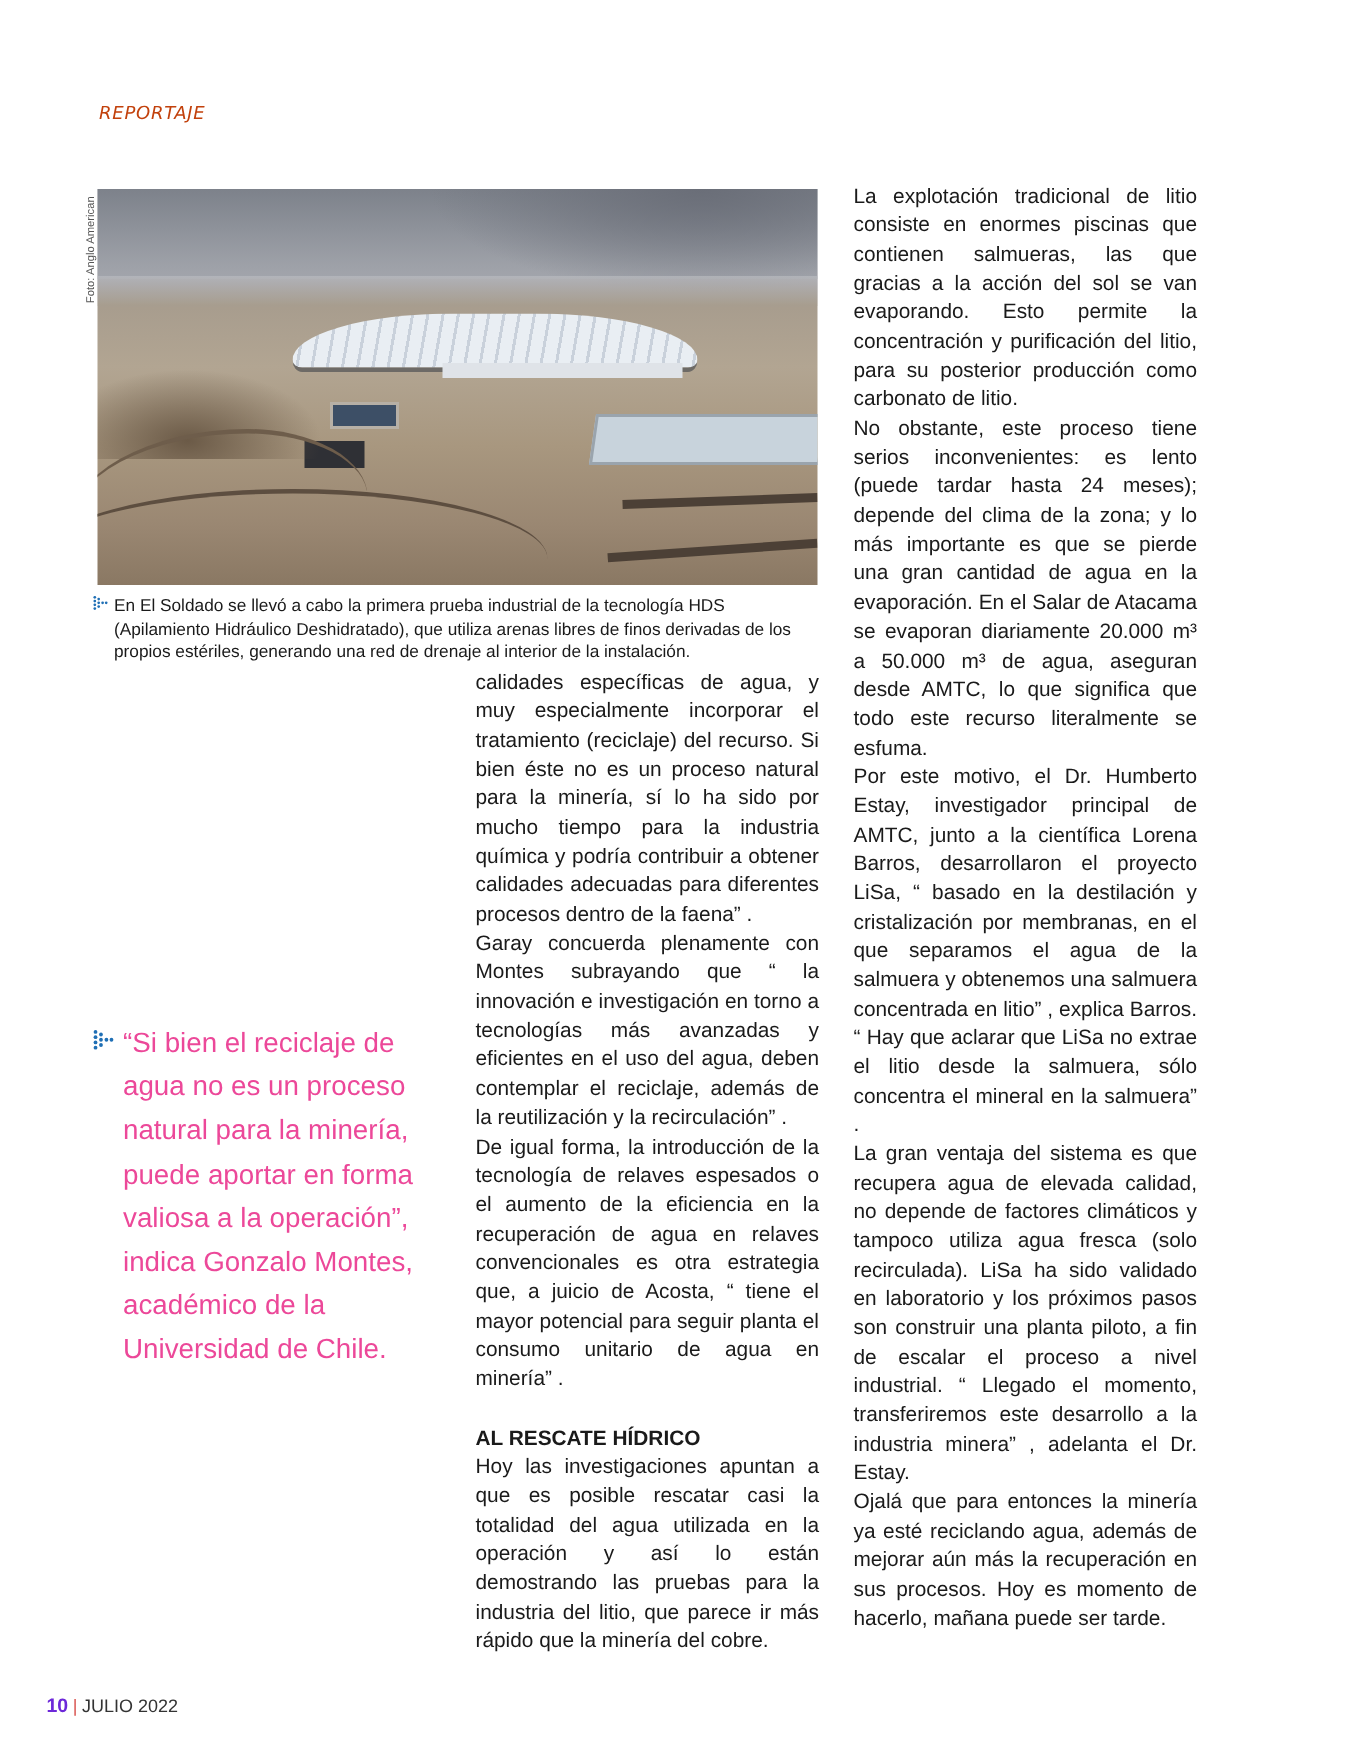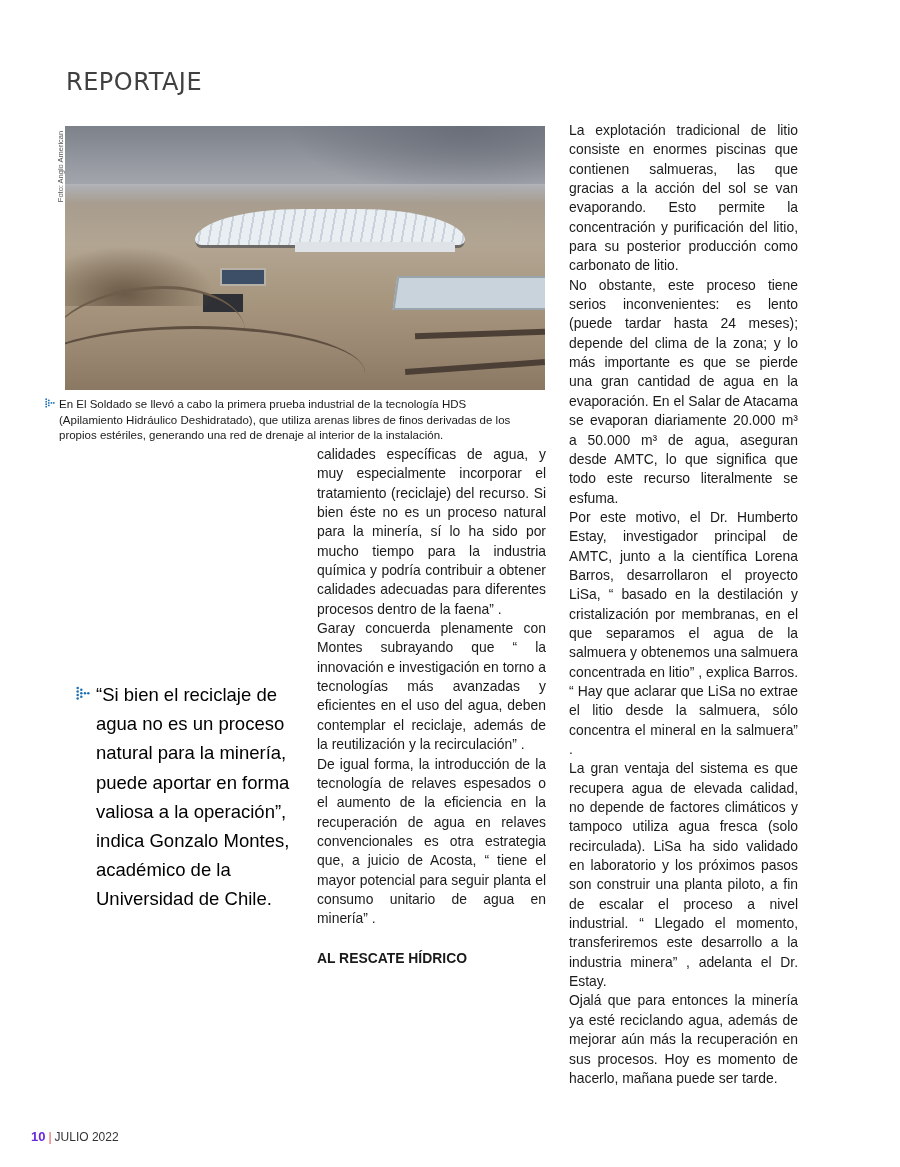--- a/index.html
+++ b/index.html
@@ -1,37 +1,37 @@
 <!DOCTYPE html>
 <html><head>
 <meta charset="utf-8">
 <style>
   html, body { margin:0; padding:0; background:#ffffff; }
   body { width:900px; height:1167px; position:relative; overflow:hidden; font-family:"Liberation Sans", sans-serif; color:#1a1a1a; }
-  .section-label { position:absolute; left:66px; top:68px; font-size:24px; letter-spacing:0.5px; color:#404040; font-family:"DejaVu Sans", sans-serif; font-weight:normal; }
+  .section-label { position:absolute; left:66px; top:68px; font-size:12px; letter-spacing:0.5px; color:#c2410c; font-family:"DejaVu Sans", sans-serif; font-weight:normal;font-style:italic; }
   .photo-credit { position:absolute; left:50px; top:128px; width:14px; height:80px; }
   .photo-credit span { position:absolute; left:-30px; top:34px; transform:rotate(-90deg); white-space:nowrap; font-size:7.5px; color:#555; width:80px; text-align:center; }
   .photo { position:absolute; left:65px; top:126px; width:480px; height:264px; overflow:hidden; background:linear-gradient(180deg,#8b8f98 0%,#a5a7ad 18%,#9c9aa0 24%,#a89d8e 30%,#b2a592 45%,#a8977f 65%,#9a8772 85%,#8a7863 100%); }
   .photo .sky { position:absolute; left:0; top:0; width:100%; height:60px; background:linear-gradient(180deg,#7b8089,#a3a6ad); opacity:0.9; }
   .photo .mountain { position:absolute; right:0; top:0; width:260px; height:70px; background:radial-gradient(ellipse at 70% 0%, #6a6e78 0%, transparent 70%); }
   .photo .haze { position:absolute; left:0; top:58px; width:100%; height:20px; background:linear-gradient(180deg,#b9bbc0,#a79d8d); opacity:0.7; }
   .photo .pond-big { position:absolute; left:130px; top:83px; width:270px; height:36px; border-radius:50% 50% 8px 8px / 100% 100% 10px 10px; background:repeating-linear-gradient(100deg,#e9eef3 0 8px,#c9d1db 8px 10px); border-bottom:3px solid #6d6a66; }
   .photo .pond-mid { position:absolute; left:230px; top:116px; width:160px; height:10px; background:#dfe3e8; }
   .photo .pond-right { position:absolute; left:330px; top:150px; width:150px; height:30px; background:#c8d3dc; border:2px solid #9aa4ad; transform:skewX(-8deg); }
   .photo .pond-small { position:absolute; left:155px; top:142px; width:42px; height:14px; background:#3d4f66; border:2px solid #b7b0a6; }
   .photo .pond-dark { position:absolute; left:138px; top:168px; width:40px; height:18px; background:#2f3035; }
   .photo .terrace1 { position:absolute; left:-20px; top:160px; width:200px; height:110px; border-top:3px solid #6e5d4b; border-radius:60% 40% 0 0; }
   .photo .terrace2 { position:absolute; left:-40px; top:200px; width:340px; height:90px; border-top:3px solid #5d4e40; border-radius:50% 50% 0 0; }
   .photo .mound { position:absolute; left:0; top:120px; width:150px; height:60px; background:radial-gradient(ellipse at 40% 80%, #6b5a47 0%, transparent 70%); }
   .photo .roads { position:absolute; left:350px; top:205px; width:130px; height:6px; background:#4c4036; transform:rotate(-2deg); }
   .photo .roads2 { position:absolute; left:340px; top:238px; width:140px; height:6px; background:#4c4036; transform:rotate(-4deg); }
-  .caption { position:absolute; left:45px; top:397px; width:488px; font-size:11.5px; line-height:15.5px; color:#1a1a1a; }
+  .caption { position:absolute; left:62px; top:397px; width:488px; font-size:11.5px; line-height:15.5px; color:#1a1a1a; }
   .caption .txt { padding-left:14px; display:block; text-indent:-14px; }
   .dot-icon { display:inline-block; width:10px; height:11px; margin-right:4px; vertical-align:-1px; }
-  .pull-quote { position:absolute; left:76px; top:680px; width:232px; font-size:18.5px; line-height:29.2px; color:#000000; }
+  .pull-quote { position:absolute; left:62px; top:680px; width:232px; font-size:18.5px; line-height:29.2px; color:#ec4899; }
   .pull-quote .q { display:block; padding-left:20px; text-indent:-20px; }
   .col { position:absolute; font-size:13.9px; line-height:19.35px; text-align:justify; color:#1a1a1a; }
   .col p { margin:0; }
   .col2 { left:317px; top:445px; width:229px; }
   .col3 { left:569px; top:121px; width:229px; }
   .subhead { font-weight:bold; margin-top:20px !important; }
   .footer { position:absolute; left:31px; top:1129px; font-size:12px; color:#333; }
   .footer .num { font-weight:bold; color:#6d28d9; font-size:13px; }
   .footer .bar { color:#d9534f; margin:0 3px; }
 </style>
@@ -94,20 +94,21 @@
       </g>
     </svg><span>“Si bien el reciclaje de agua no es un proceso natural para la minería, puede aportar en forma valiosa a la operación”, indica Gonzalo Montes, académico de la Universidad de Chile.</span>
   </span>
 </div>
 
 <div class="col col2">
   <p>calidades específicas de agua, y muy especialmente incorporar el tratamiento (reciclaje) del recurso. Si bien éste no es un proceso natural para la minería, sí lo ha sido por mucho tiempo para la industria química y podría contribuir a obtener calidades adecuadas para diferentes procesos dentro de la faena” .</p>
   <p>Garay concuerda plenamente con Montes subrayando que “ la innovación e investigación en torno a tecnologías más avanzadas y eficientes en el uso del agua, deben contemplar el reciclaje, además de la reutilización y la recirculación” .</p>
   <p>De igual forma, la introducción de la tecnología de relaves espesados o el aumento de la eficiencia en la recuperación de agua en relaves convencionales es otra estrategia que, a juicio de Acosta, “ tiene el mayor potencial para seguir planta el consumo unitario de agua en minería” .</p>
   <p class="subhead">AL RESCATE HÍDRICO</p>
+  <p>Hoy las investigaciones apuntan a que es posible rescatar casi la totalidad del agua utilizada en la operación y así lo están demostrando las pruebas para la industria del litio, que parece ir más rápido que la minería del cobre.</p>
 </div>
 
 <div class="col col3">
   <p>La explotación tradicional de litio consiste en enormes piscinas que contienen salmueras, las que gracias a la acción del sol se van evaporando. Esto permite la concentración y purificación del litio, para su posterior producción como carbonato de litio.</p>
   <p>No obstante, este proceso tiene serios inconvenientes: es lento (puede tardar hasta 24 meses); depende del clima de la zona; y lo más importante es que se pierde una gran cantidad de agua en la evaporación. En el Salar de Atacama se evaporan diariamente 20.000 m³ a 50.000 m³ de agua, aseguran desde AMTC, lo que significa que todo este recurso literalmente se esfuma.</p>
   <p>Por este motivo, el Dr. Humberto Estay, investigador principal de AMTC, junto a la científica Lorena Barros, desarrollaron el proyecto LiSa, “ basado en la destilación y cristalización por membranas, en el que separamos el agua de la salmuera y obtenemos una salmuera concentrada en litio” , explica Barros. “ Hay que aclarar que LiSa no extrae el litio desde la salmuera, sólo concentra el mineral en la salmuera” .</p>
   <p>La gran ventaja del sistema es que recupera agua de elevada calidad, no depende de factores climáticos y tampoco utiliza agua fresca (solo recirculada). LiSa ha sido validado en laboratorio y los próximos pasos son construir una planta piloto, a fin de escalar el proceso a nivel industrial. “ Llegado el momento, transferiremos este desarrollo a la industria minera” , adelanta el Dr. Estay.</p>
   <p>Ojalá que para entonces la minería ya esté reciclando agua, además de mejorar aún más la recuperación en sus procesos. Hoy es momento de hacerlo, mañana puede ser tarde.</p>
 </div>
 

